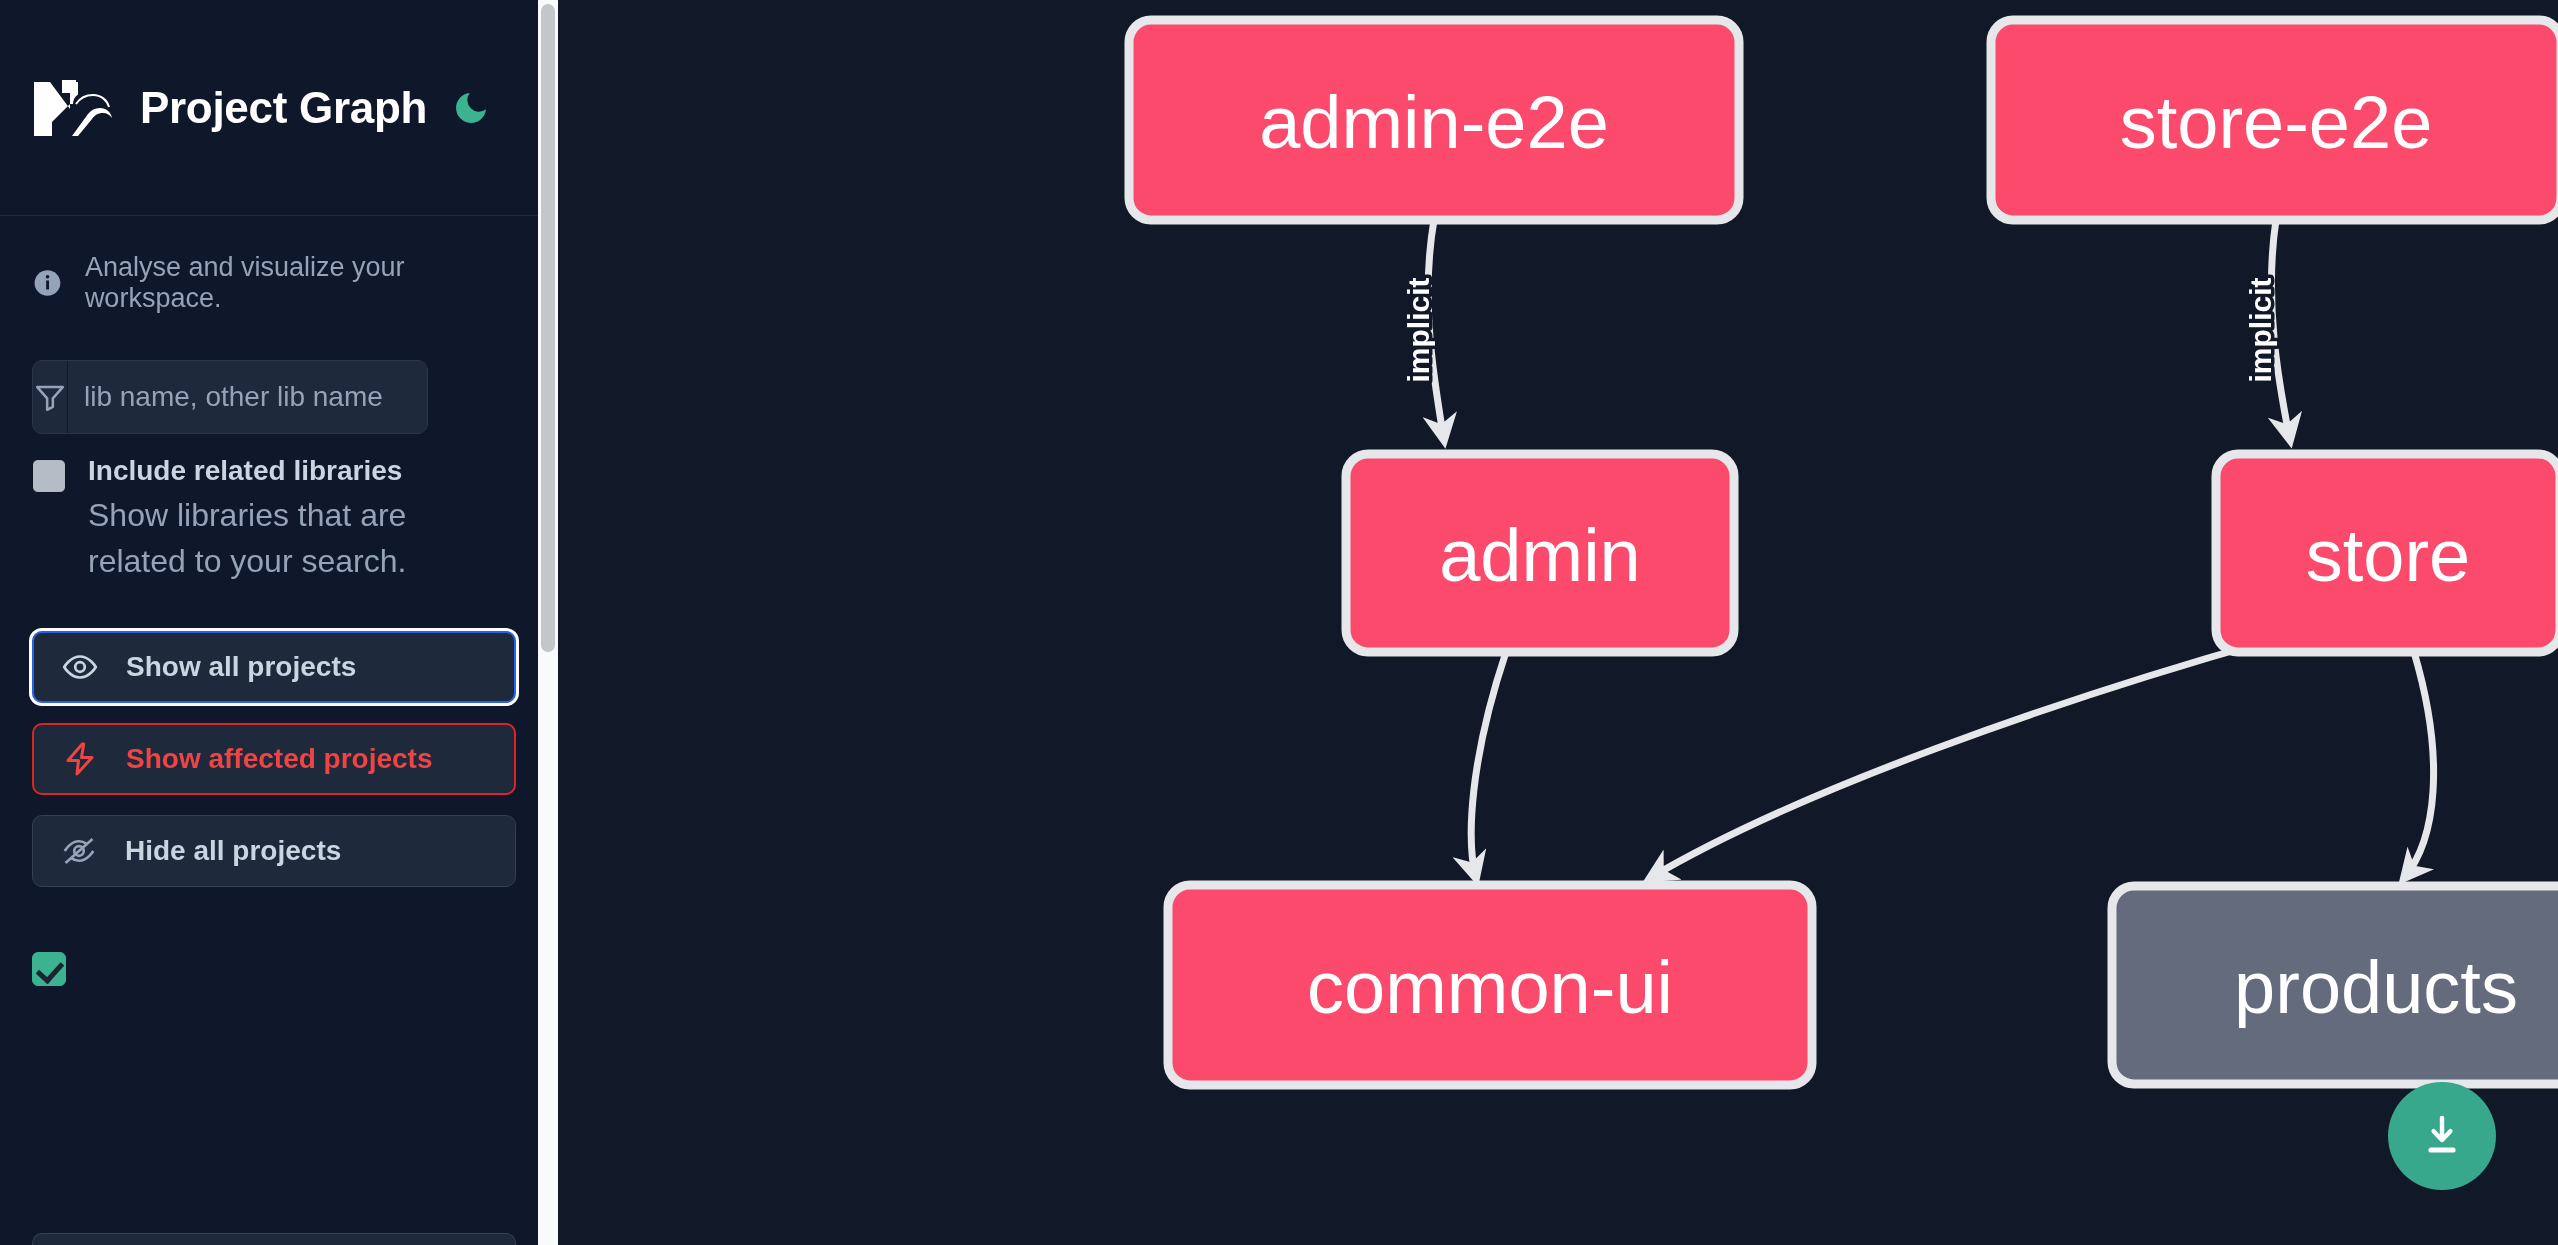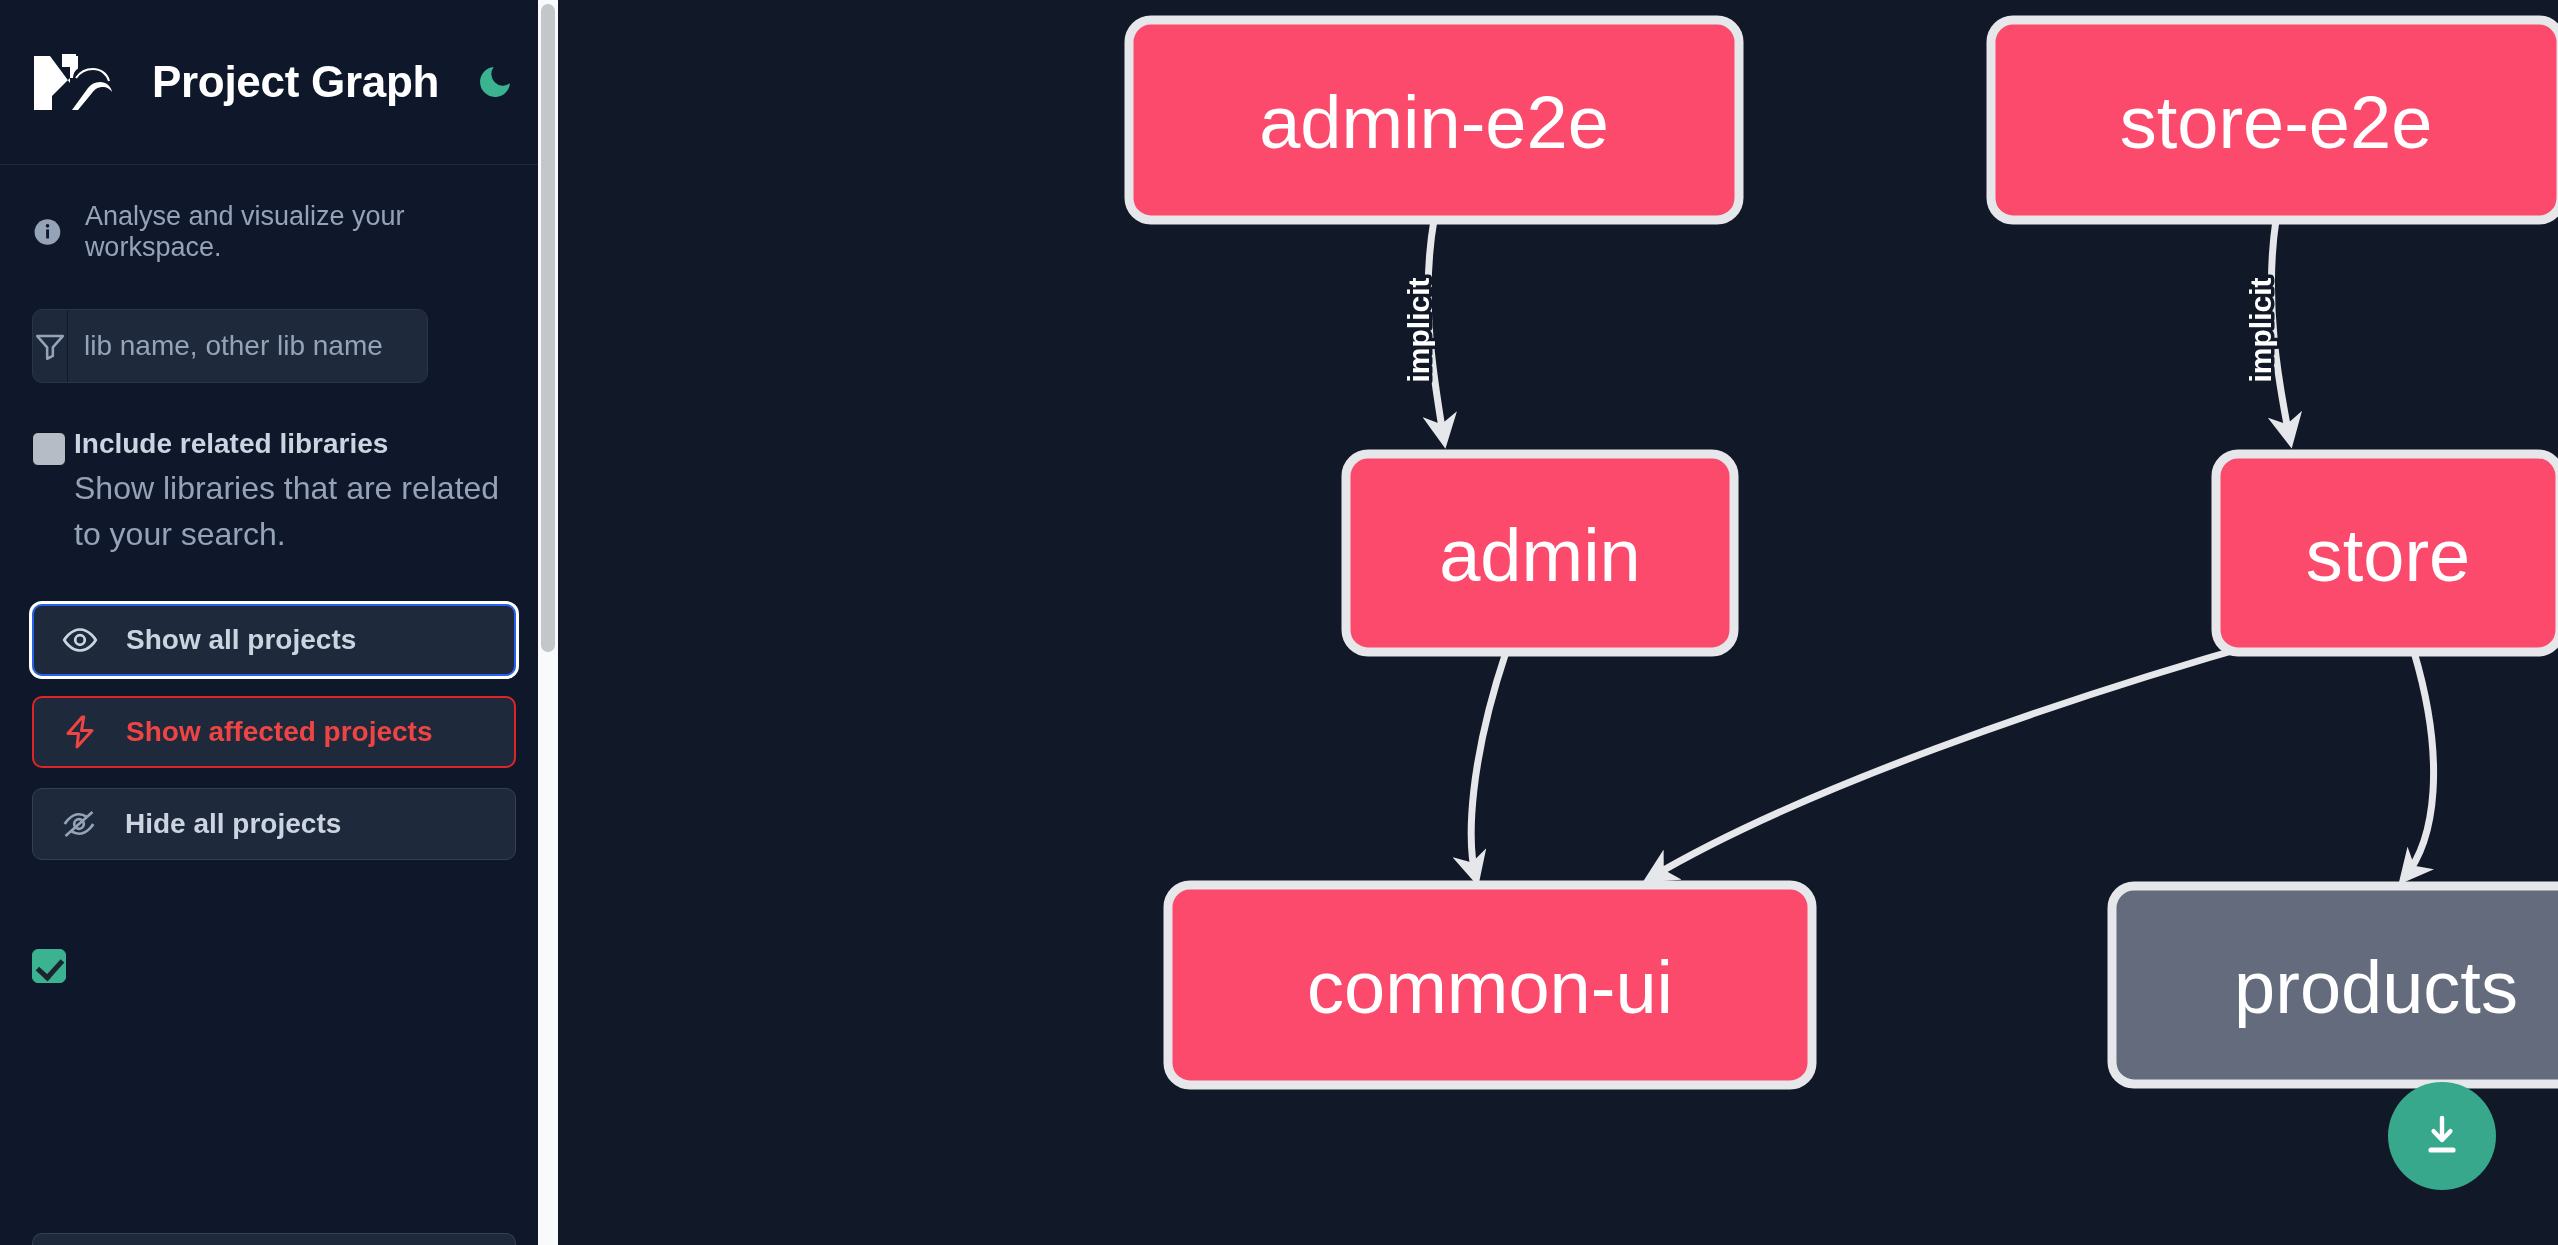--- a/index.html
+++ b/index.html
@@ -15,25 +15,25 @@
   #sidebar {
     position: relative;
     width: 558px; height: 1245px;
     background: #0f172a;
     flex: 0 0 558px;
     overflow: hidden;
   }
   #sidebar-inner { position: absolute; inset: 0 20px 0 0; }
 
   .sb-header {
-    height: 165px;
+    height: 216px;
     display: flex; align-items: center;
     padding: 0 32px;
     border-bottom: 1px solid #1e293b;
-    gap: 36px;
+    gap: 24px;
   }
   .nx-logo { width: 84px; height: 60px; flex: 0 0 auto; }
   .app-title {
     color: #ffffff; font-size: 44px; font-weight: 700;
     letter-spacing: -0.3px; white-space: nowrap;
   }
   .moon-btn {
     margin-left: auto; margin-right: 56px;
     width: 48px; height: 48px; display:flex; align-items:center; justify-content:center;
     background: none; border: none; cursor: pointer;
@@ -58,21 +58,21 @@
     width: 68px; display:flex; align-items:center; justify-content:center;
     border-right: 1px solid #0f172a;
   }
   .filter-input {
     flex: 1; background: #1e293b; border: none; outline: none;
     color: #cbd5e1; font-size: 28px; padding: 0 16px;
     font-family: "Liberation Sans", sans-serif;
   }
   .filter-input::placeholder { color: #94a3b8; }
 
-  .chk-block { display: flex; gap: 8px; margin-top: 43px; }
+  .chk-block { display: flex; gap: 22px; margin-top: 19px; }
   .chk {
     width: 34px; height: 34px; flex: 0 0 34px; margin-top: 6px;
     border-radius: 6px; position: relative; cursor: pointer;
   }
   .chk.gray  { background: #b6bcc6; border: 1px solid #0b1220; }
   .chk.white { background: #ffffff; border: 1px solid #2e3a4e; }
   .chk.green { background: #3bb391; border: 1px solid #3bb391; }
   .chk.green::after {
     content:""; position:absolute; left: 9px; top: 4px;
     width: 11px; height: 20px; border: solid #1d2430;

